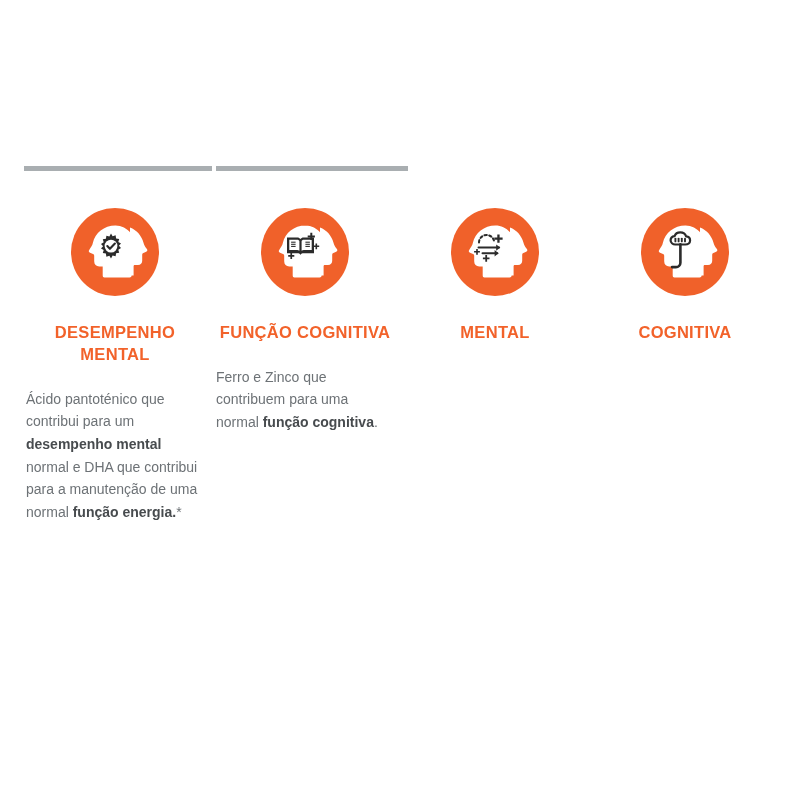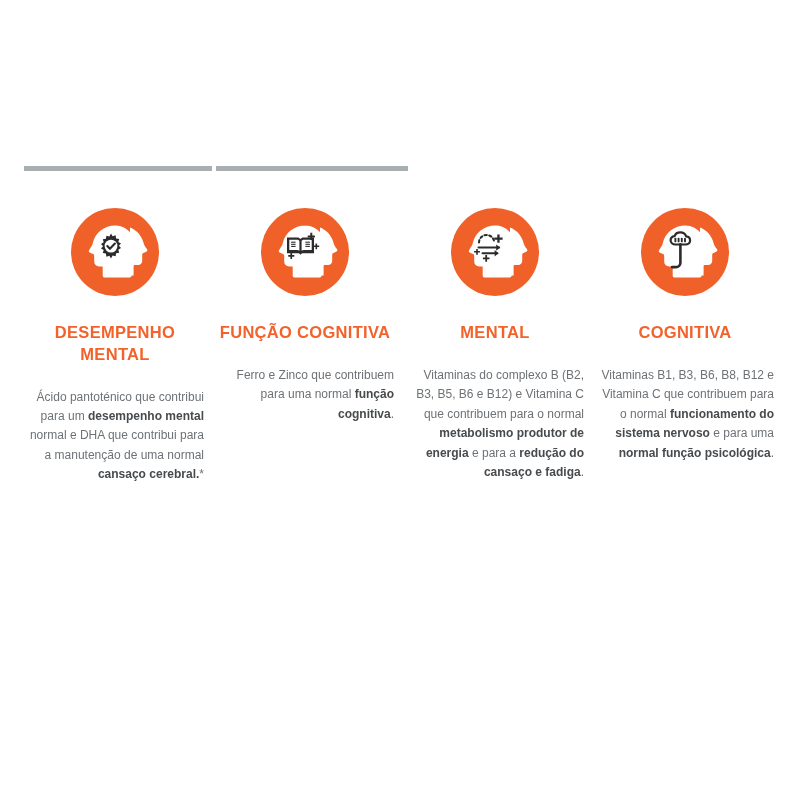--- a/index.html
+++ b/index.html
@@ -85,23 +85,23 @@
     letter-spacing: 0.3px;
     line-height: 1.32;
     text-align: center;
     margin: 0 0 22px 0;
     max-width: 180px;
   }
 
   
   .col-body {
     color: #6d7276;
-    font-size: 12px;
+    font-size: 14px;
     line-height: 1.62;
-    text-align: right;
+    text-align: left;
     margin: 0;
     max-width: 178px;
   }
   .col-body b {
     color: #474b4e;
     font-weight: bold;
   }
 </style>
 </head>
 <body>
@@ -124,21 +124,21 @@
             <path fill="#ffffff" d="M48 17c4 4.2 6.2 9.7 6.2 15.4 0 3.4-.8 6.7-2.4 9.5-2.6 4.6-3.8 9.1-3.5 14.6h3.3v-9.2c0-1 .4-1.4 1.4-1.4h3c2.6 0 4.2-1.6 4.2-4.2V36c0-1 .3-1.5 1.2-1.9l2.8-1.3c1.4-.7 1.5-1.7.5-3-1.4-1.9-2.6-3.6-3.2-6.1C59.6 16.7 54.6 11 48 8.6V17z"></path>
           </g>
           <g transform="translate(16.5,14.5)">
             <path fill="#2b2b2b" d="M12.5 0l1.6 2.7 3-.9.5 3.1 3.1.5-.9 3 2.7 1.6-2.1 2.3 2.1 2.3-2.7 1.6.9 3-3.1.5-.5 3.1-3-.9L12.5 25l-1.6-2.7-3 .9-.5-3.1-3.1-.5.9-3L2.5 15l2.1-2.3L2.5 10.4l2.7-1.6-.9-3 3.1-.5.5-3.1 3 .9L12.5 0z"></path>
             <circle cx="12.5" cy="12.6" r="6.4" fill="#ffffff"></circle>
             <path d="M8.8 12.6l2.6 2.7 5-5.3" stroke="#2b2b2b" stroke-width="2.1" fill="none" stroke-linecap="round" stroke-linejoin="round"></path>
           </g>
         </svg>
       </div>
       <h3 class="col-title">DESEMPENHO MENTAL</h3>
-      <p class="col-body">Ácido pantoténico que contribui para um <b>desempenho mental</b> normal e DHA que contribui para a manutenção de uma normal <b>cansaço cerebral.</b>*</p>
+      <p class="col-body">Ácido pantoténico que contribui para um <b>desempenho mental</b> normal e DHA que contribui para a manutenção de uma normal <b>função energia.</b>*</p>
     </div>
 
     <div class="col">
       <div class="icon-badge">
         <svg width="66" height="66" viewBox="0 0 66 66" aria-hidden="true">
           <g>
             <path fill="#ffffff" d="M33.5 6.5c-11.5 0-20.5 7.6-22.6 17.3-.6 2.8-1.9 4.6-3.4 6.6-1.1 1.5-1 2.6.5 3.3l3 1.4c.9.4 1.2 1 1.2 2v5.2c0 3.2 1.9 5.1 5.1 5.1h3.4v9.1c0 1.2.5 1.9 1.8 1.9h25.1c1.5 0 2.1-.7 2-2.1-.3-5.1.8-9.3 3.3-13.6 1.8-3.1 2.6-6.6 2.6-10.2 0-14.1-10.1-26-22-26z"></path>
             <path fill="#ffffff" d="M48 17c4 4.2 6.2 9.7 6.2 15.4 0 3.4-.8 6.7-2.4 9.5-2.6 4.6-3.8 9.1-3.5 14.6h3.3v-9.2c0-1 .4-1.4 1.4-1.4h3c2.6 0 4.2-1.6 4.2-4.2V36c0-1 .3-1.5 1.2-1.9l2.8-1.3c1.4-.7 1.5-1.7.5-3-1.4-1.9-2.6-3.6-3.2-6.1C59.6 16.7 54.6 11 48 8.6V17z"></path>
           </g>
           <g transform="translate(14,16)">
@@ -180,21 +180,20 @@
             <path d="M19.6 18.1l4 3.1-4 3.2z" fill="#2b2b2b"></path>
             <g fill="#2b2b2b">
               <path d="M22.3 2.5h2.3v3h3v2.3h-3v3h-2.3v-3h-3V5.5h3z"></path>
               <path d="M10.3 23.1h1.8v2.4h2.4v1.8h-2.4v2.4h-1.8v-2.4H7.9v-1.8h2.4z"></path>
               <path d="M1.2 16.9h1.6v2.1h2.1v1.6H2.8v2.1H1.2v-2.1H-.9v-1.6h2.1z"></path>
             </g>
           </g>
         </svg>
       </div>
       <h3 class="col-title">MENTAL</h3>
-      <p class="col-body">Vitaminas do complexo B (B2, B3, B5, B6 e B12) e Vitamina C que contribuem para o normal <b>metabolismo produtor de energia</b> e para a <b>redução do cansaço e fadiga</b>.</p>
     </div>
 
     <div class="col">
       <div class="icon-badge">
         <svg width="66" height="66" viewBox="0 0 66 66" aria-hidden="true">
           <g>
             <path fill="#ffffff" d="M33.5 6.5c-11.5 0-20.5 7.6-22.6 17.3-.6 2.8-1.9 4.6-3.4 6.6-1.1 1.5-1 2.6.5 3.3l3 1.4c.9.4 1.2 1 1.2 2v5.2c0 3.2 1.9 5.1 5.1 5.1h3.4v9.1c0 1.2.5 1.9 1.8 1.9h25.1c1.5 0 2.1-.7 2-2.1-.3-5.1.8-9.3 3.3-13.6 1.8-3.1 2.6-6.6 2.6-10.2 0-14.1-10.1-26-22-26z"></path>
             <path fill="#ffffff" d="M48 17c4 4.2 6.2 9.7 6.2 15.4 0 3.4-.8 6.7-2.4 9.5-2.6 4.6-3.8 9.1-3.5 14.6h3.3v-9.2c0-1 .4-1.4 1.4-1.4h3c2.6 0 4.2-1.6 4.2-4.2V36c0-1 .3-1.5 1.2-1.9l2.8-1.3c1.4-.7 1.5-1.7.5-3-1.4-1.9-2.6-3.6-3.2-6.1C59.6 16.7 54.6 11 48 8.6V17z"></path>
           </g>
           <g transform="translate(15,14)">
@@ -203,17 +202,16 @@
               <line x1="8.4" y1="5.6" x2="8.4" y2="8.4"></line>
               <line x1="11.6" y1="5.6" x2="11.6" y2="8.4"></line>
               <line x1="14.8" y1="5.6" x2="14.8" y2="8.4"></line>
               <line x1="18" y1="5.6" x2="18" y2="8.4"></line>
             </g>
             <path d="M13.4 11.3v18.4c0 2.5-2 4.4-4.5 4.4H5.1" stroke="#2b2b2b" stroke-width="2.6" fill="none" stroke-linecap="round"></path>
           </g>
         </svg>
       </div>
       <h3 class="col-title">COGNITIVA</h3>
-      <p class="col-body">Vitaminas B1, B3, B6, B8, B12 e Vitamina C que contribuem para o normal <b>funcionamento do sistema nervoso</b> e para uma <b>normal função psicológica</b>.</p>
     </div>
 
   </div>
 </div>
 
 </body></html>

